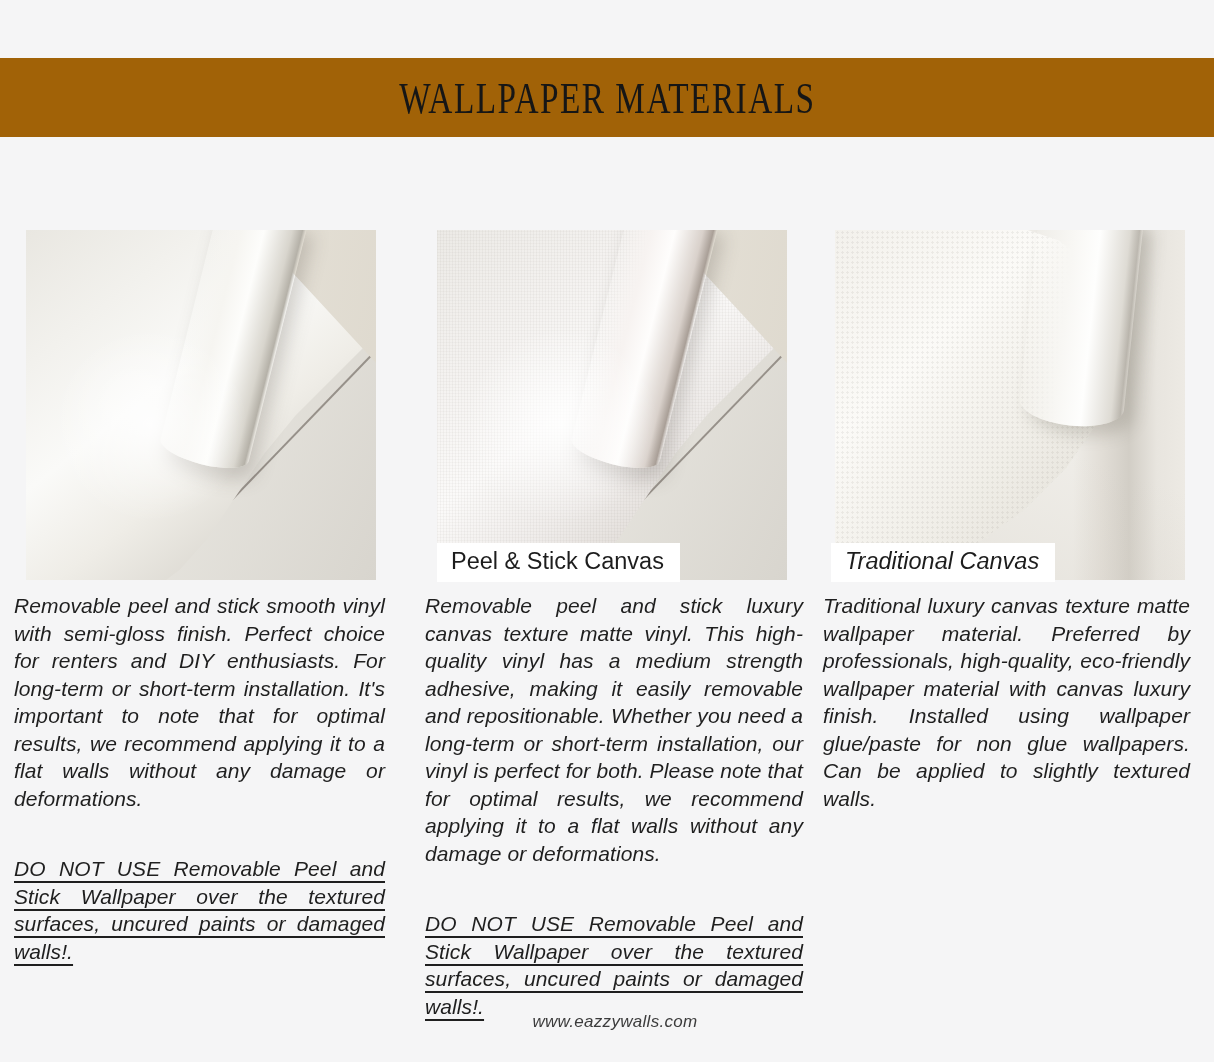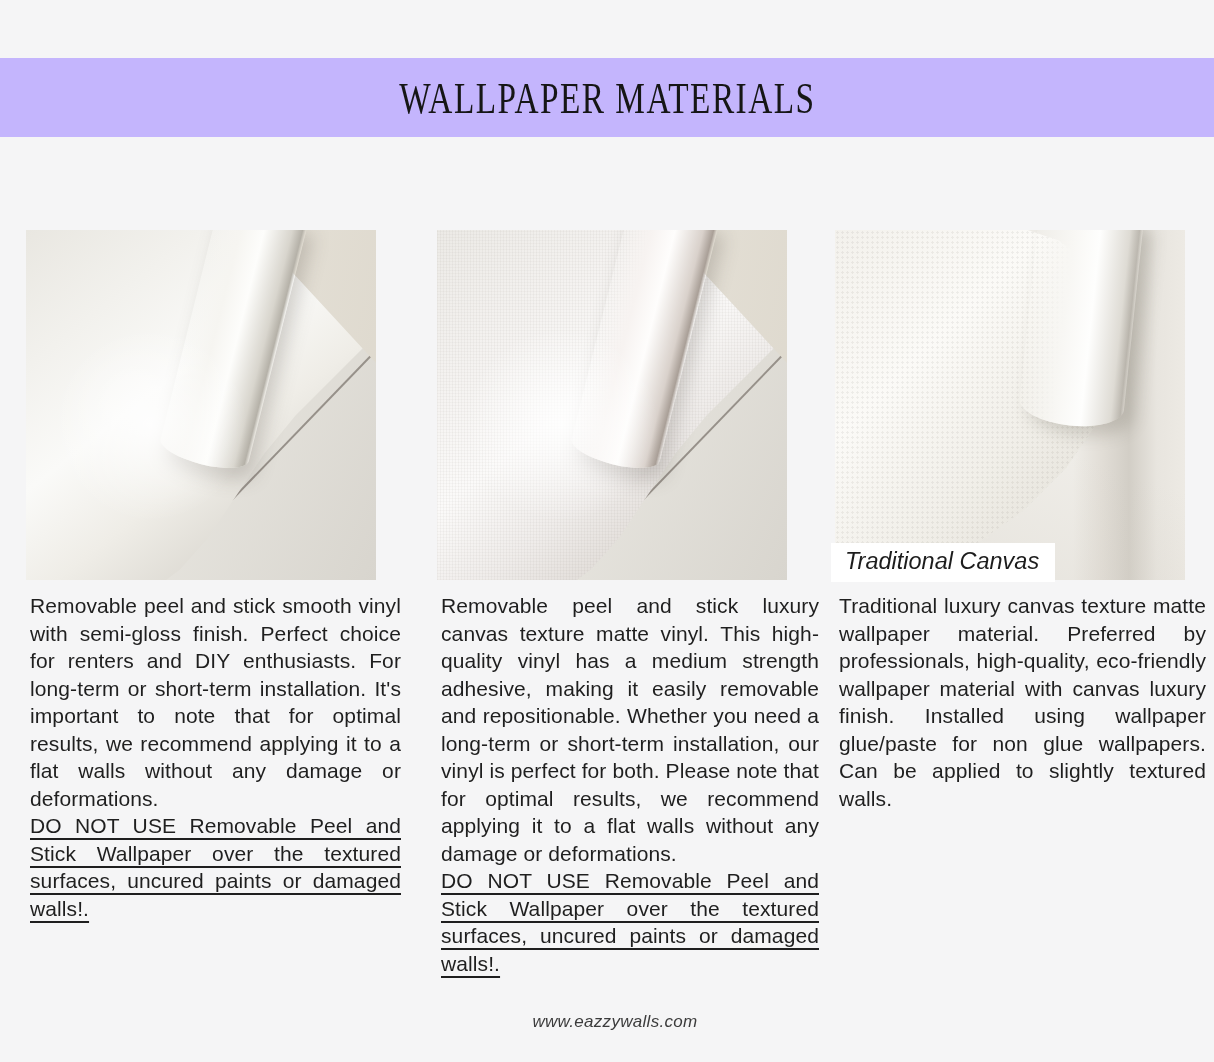--- a/index.html
+++ b/index.html
@@ -9,21 +9,21 @@
     background:#f5f5f6;
     position:relative;
     overflow:hidden;
     color:#1b1b1b;
   }
   .page { position:absolute; inset:0; background:#f5f5f6; }
 
   
   .banner {
     position:absolute; left:0; top:58px; width:1214px; height:79px;
-    background:#c4b5fd;
+    background:#a16207;
     display:flex; align-items:center; justify-content:center;
   }
   .banner-title {
     display:inline-block;
     font-family:"Liberation Serif", serif;
     font-weight:500;
     font-size:45px;
     letter-spacing:2px;
     color:#161616;
     transform:scaleX(0.74);
@@ -114,32 +114,33 @@
     font-size:23.5px;
     color:#1d1d1d;
     white-space:nowrap;
     line-height:1.2;
   }
   .col-1 .mat-label { left:2px;  top:319px; }
   .col-2 .mat-label { left:12px; top:313px; }
   .col-3 .mat-label { left:8px;  top:313px;font-style:italic; }
 
   
-  .textblock { position:absolute; top:362px; left:16px; width:100%; }
+  .textblock { position:absolute; top:362px; left:0; width:100%;font-style:italic; }
   .desc, .warning {
     font-size:21px;
     line-height:27.5px;
     text-align:justify;
     color:#1f1f1f;
     letter-spacing:0.1px;
   }
   .warning {
     text-decoration:underline;
     text-decoration-thickness:2px;
     text-underline-offset:5px;
+    margin-top:43px;
   }
   .warning:empty { display:none; }
 
   
   .footer {
     position:absolute; top:1012px; left:8px; width:1214px;
     text-align:center;
     font-style:italic;
   }
   .footer-url { font-size:17px; color:#3c3c3c; letter-spacing:0.3px; }
@@ -170,20 +171,21 @@
 
   <section class="col col-2">
     <div class="photo photo--canvas">
       <div class="ph-layer ph-under"></div>
       <div class="ph-layer ph-line"></div>
       <div class="ph-layer ph-sheet"></div>
       <div class="ph-layer ph-backdrop"></div>
       <div class="ph-layer ph-curl"></div>
       <div class="ph-layer ph-glow"></div>
     </div>
+    <div class="mat-label">Peel &amp; Stick Canvas</div>
     <div class="textblock">
       <p class="desc">Removable peel and stick luxury canvas texture matte vinyl. This high-quality vinyl has a medium strength adhesive, making it easily removable and repositionable. Whether you need a long-term or short-term installation, our vinyl is perfect for both. Please note that for optimal results, we recommend applying it to a flat walls without any damage or deformations.</p>
       <p class="warning">DO NOT USE Removable Peel and Stick Wallpaper over the textured surfaces, uncured paints or damaged walls!.</p>
     </div>
   </section>
 
   <section class="col col-3">
     <div class="photo photo--trad">
       <div class="ph-layer ph-under3"></div>
       <div class="ph-layer ph-under3b"></div>

